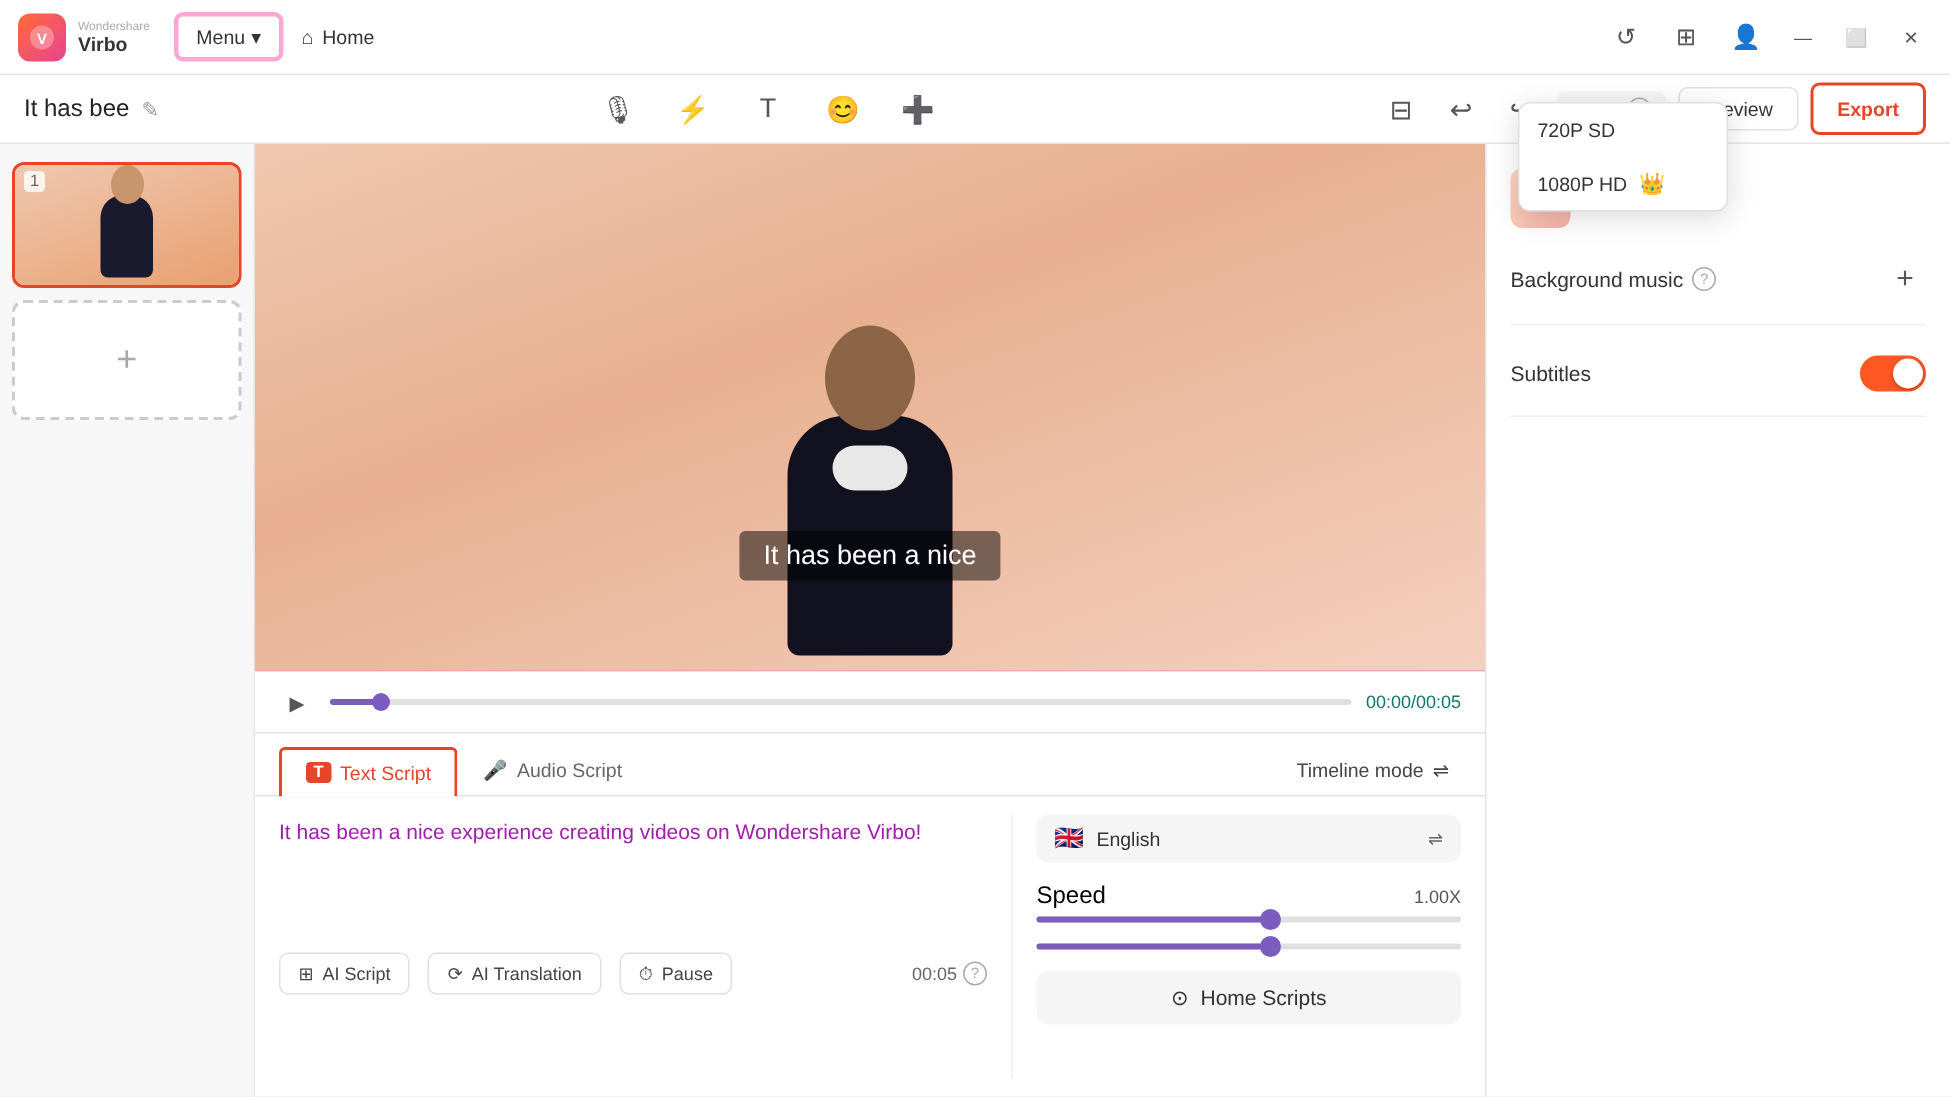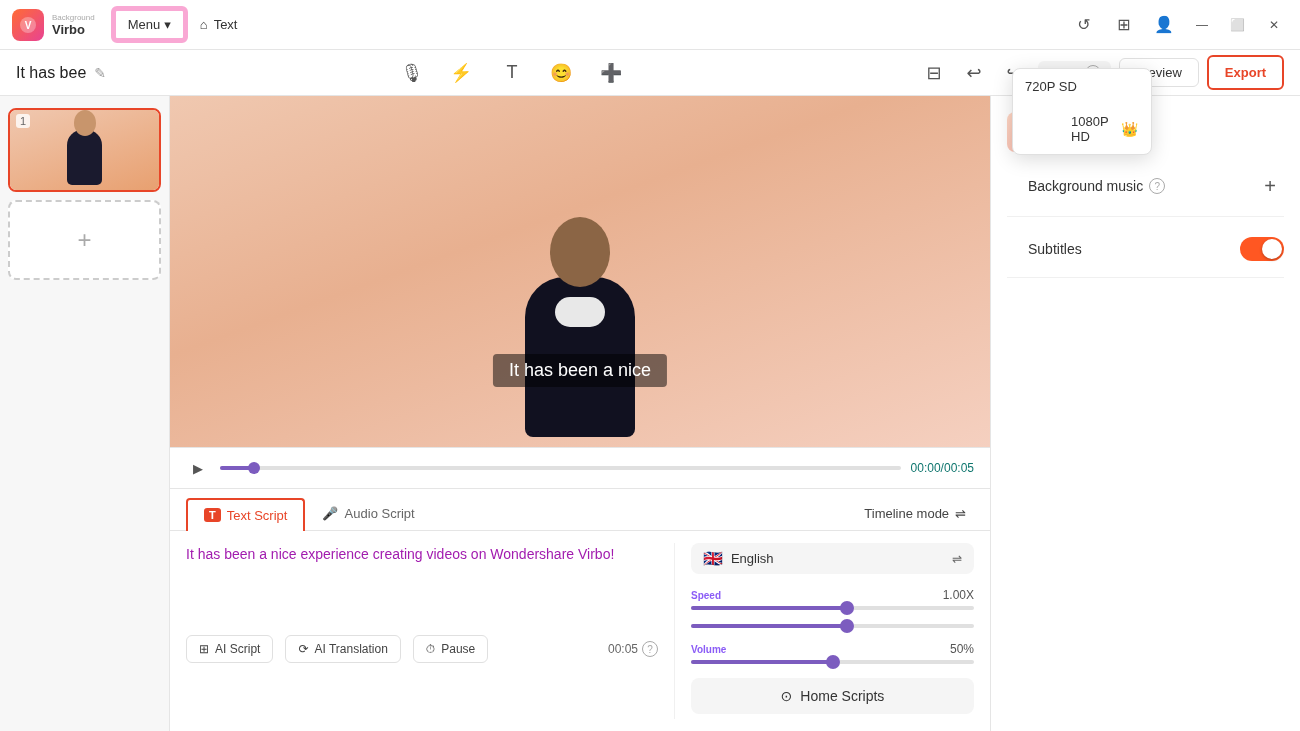--- a/index.html
+++ b/index.html
@@ -2,21 +2,21 @@
 <html><head>
   <meta charset="utf-8">
   <style>
     * { box-sizing: border-box; margin: 0; padding: 0; }
     body { font-family: -apple-system, BlinkMacSystemFont, 'Segoe UI', sans-serif; background: #f0f0f0; width: 1300px; height: 731px; overflow: hidden; font-size: 13px; }
 
     
     .title-bar { display: flex; align-items: center; background: #fff; height: 50px; padding: 0 12px; border-bottom: 1px solid #e5e5e5; }
     .logo-area { display: flex; align-items: center; gap: 8px; margin-right: 16px; }
     .logo-icon { width: 32px; height: 32px; background: linear-gradient(135deg, #ff6b35, #e84393); border-radius: 8px; display: flex; align-items: center; justify-content: center; color: white; font-size: 10px; font-weight: bold; }
-    .menu-btn { display: flex; align-items: center; gap: 4px; padding: 6px 12px; border-radius: 6px; border: 5px solid #f9a8d4; background: white; cursor: pointer; font-size: 13px; color: #333; }
+    .menu-btn { display: flex; align-items: center; gap: 4px; padding: 6px 12px; border-radius: 6px; border: 3px solid #f9a8d4; background: white; cursor: pointer; font-size: 13px; color: #333; }
     .home-btn { display: flex; align-items: center; gap: 6px; padding: 6px 12px; border-radius: 6px; background: transparent; border: none; cursor: pointer; font-size: 13px; color: #333; }
     .title-spacer { flex: 1; }
     .title-controls { display: flex; align-items: center; gap: 8px; }
     .ctrl-btn { width: 32px; height: 32px; display: flex; align-items: center; justify-content: center; border-radius: 4px; cursor: pointer; color: #555; font-size: 16px; }
     .win-btn { width: 28px; height: 28px; display: flex; align-items: center; justify-content: center; cursor: pointer; color: #555; font-size: 12px; border-radius: 4px; }
 
     
     .top-toolbar { display: flex; align-items: center; background: #fff; height: 46px; padding: 0 16px; border-bottom: 1px solid #e5e5e5; }
     .project-title { font-size: 16px; font-weight: 500; color: #222; display: flex; align-items: center; gap: 8px; }
     .edit-icon { color: #999; cursor: pointer; font-size: 14px; }
@@ -57,72 +57,72 @@
     .script-content { display: flex; gap: 0; padding: 12px 16px; height: 200px; }
     .script-text-area { flex: 1; padding-right: 16px; }
     .script-text { font-size: 14px; color: #a21caf; line-height: 1.6; }
     .script-controls { width: 300px; border-left: 1px solid #f0f0f0; padding-left: 16px; display: flex; flex-direction: column; gap: 14px; }
     .lang-selector { display: flex; align-items: center; background: #f5f5f5; padding: 6px 12px; border-radius: 8px; gap: 8px; cursor: pointer; }
     .lang-flag { font-size: 16px; }
     .lang-name { flex: 1; font-size: 13px; color: #333; }
     .lang-arrows { color: #666; font-size: 12px; }
     .slider-row { display: flex; flex-direction: column; gap: 4px; }
     .slider-label-row { display: flex; justify-content: space-between; align-items: center; }
-    .slider-label { font-size: 10px; color: #8b5cf6; font-weight: bold; }
+    .slider-label { font-size: 16px; color: #000000; }
     .slider-value { font-size: 12px; color: #555; }
     .slider-track { position: relative; height: 4px; background: #e0e0e0; border-radius: 2px; }
     .slider-fill { height: 100%; background: #7c5cbf; border-radius: 2px; }
     .slider-thumb { width: 14px; height: 14px; background: #7c5cbf; border-radius: 50%; position: absolute; top: -5px; transform: translateX(-50%); }
     .bottom-bar { display: flex; align-items: center; gap: 12px; padding: 0 16px 10px; }
     .bottom-btn { display: flex; align-items: center; gap: 6px; padding: 6px 12px; border-radius: 6px; border: 1px solid #e0e0e0; background: white; cursor: pointer; font-size: 12px; color: #444; }
     .duration-tag { font-size: 12px; color: #666; margin-left: auto; display: flex; align-items: center; gap: 4px; }
     .play-scripts-btn { width: 100%; padding: 10px; background: #f5f5f5; border: none; border-radius: 8px; cursor: pointer; font-size: 14px; color: #333; display: flex; align-items: center; justify-content: center; gap: 8px; }
 
     
     .right-panel { width: 310px; background: white; border-left: 1px solid #e5e5e5; padding: 16px; display: flex; flex-direction: column; gap: 20px; overflow-y: auto; }
     .panel-row { display: flex; align-items: center; justify-content: space-between; padding-bottom: 16px; border-bottom: 1px solid #f0f0f0; }
-    .panel-label { font-size: 14px; color: #333; font-weight: 500; display: flex; align-items: center; gap: 6px; margin-left: 21px; }
+    .panel-label { font-size: 14px; color: #333; font-weight: 500; display: flex; align-items: center; gap: 6px; }
     .panel-icon-btn { width: 28px; height: 28px; display: flex; align-items: center; justify-content: center; cursor: pointer; color: #555; border-radius: 4px; }
     .bg-music-row { display: flex; align-items: center; gap: 10px; }
     .music-thumb { width: 40px; height: 40px; background: linear-gradient(135deg, #ff9a6c, #e84528); border-radius: 8px; }
     .toggle { width: 44px; height: 24px; background: #ff5722; border-radius: 12px; position: relative; cursor: pointer; }
     .toggle-knob { width: 20px; height: 20px; background: white; border-radius: 50%; position: absolute; top: 2px; right: 2px; box-shadow: 0 1px 3px rgba(0,0,0,0.3); }
 
     
     .export-dropdown { position: absolute; top: 68px; right: 148px; background: white; border-radius: 8px; box-shadow: 0 4px 20px rgba(0,0,0,0.15); overflow: hidden; z-index: 100; border: 1px solid #e0e0e0; width: 140px; }
     .dropdown-item { padding: 10px 12px; font-size: 13px; color: #333; cursor: pointer; }
-    .dropdown-item.selected { display: flex; align-items: center; gap: 8px; margin-left: 46px; }
+    .dropdown-item.selected { display: flex; align-items: center; gap: 8px; }
     .crown-icon { color: #ff9900; font-size: 14px; }
 
     
     .help-icon { width: 16px; height: 16px; border: 1.5px solid #aaa; border-radius: 50%; display: inline-flex; align-items: center; justify-content: center; font-size: 10px; color: #aaa; cursor: pointer; }
   </style>
 </head>
 <body>
 
 <div class="title-bar">
   <div class="logo-area">
     <div class="logo-icon">
       <svg width="20" height="20" viewBox="0 0 20 20">
           <circle cx="10" cy="10" r="8" fill="white" opacity="0.3"></circle>
           <text x="10" y="14" text-anchor="middle" fill="white" font-size="10" font-weight="bold">V</text>
         </svg>
     </div>
     <div>
-      <div style="font-size:8px;color:#aaa;">Background</div>
+      <div style="font-size:8px;color:#aaa;">Wondershare</div>
       <div style="font-size:13px;font-weight:700;color:#333;">Virbo</div>
     </div>
   </div>
   <button class="menu-btn">
     <span>Menu</span>
     <span>▾</span>
   </button>
   <button class="home-btn">
     <span>⌂</span>
-    <span>Text</span>
+    <span>Home</span>
   </button>
   <div class="title-spacer"></div>
   <div class="title-controls">
     <div class="ctrl-btn">↺</div>
     <div class="ctrl-btn">⊞</div>
     <div class="ctrl-btn">👤</div>
     <div class="win-btn">—</div>
     <div class="win-btn">⬜</div>
     <div class="win-btn close">✕</div>
   </div>
@@ -263,30 +263,20 @@
             </div>
           </div>
 
           <div class="slider-row">
             <div class="slider-track">
               <div class="slider-fill" style="width:55%;"></div>
               <div class="slider-thumb" style="left:55%;"></div>
             </div>
           </div>
 
-          <div class="slider-row">
-            <div class="slider-label-row">
-              <span class="slider-label">Volume</span>
-              <span class="slider-value">50%</span>
-            </div>
-            <div class="slider-track">
-              <div class="slider-fill" style="width:50%;"></div>
-              <div class="slider-thumb" style="left:50%;"></div>
-            </div>
-          </div>
 
           <button class="play-scripts-btn">
             <span>⊙</span>
             <span>Home Scripts</span>
           </button>
         </div>
       </div>
     </div>
   </div>
 

